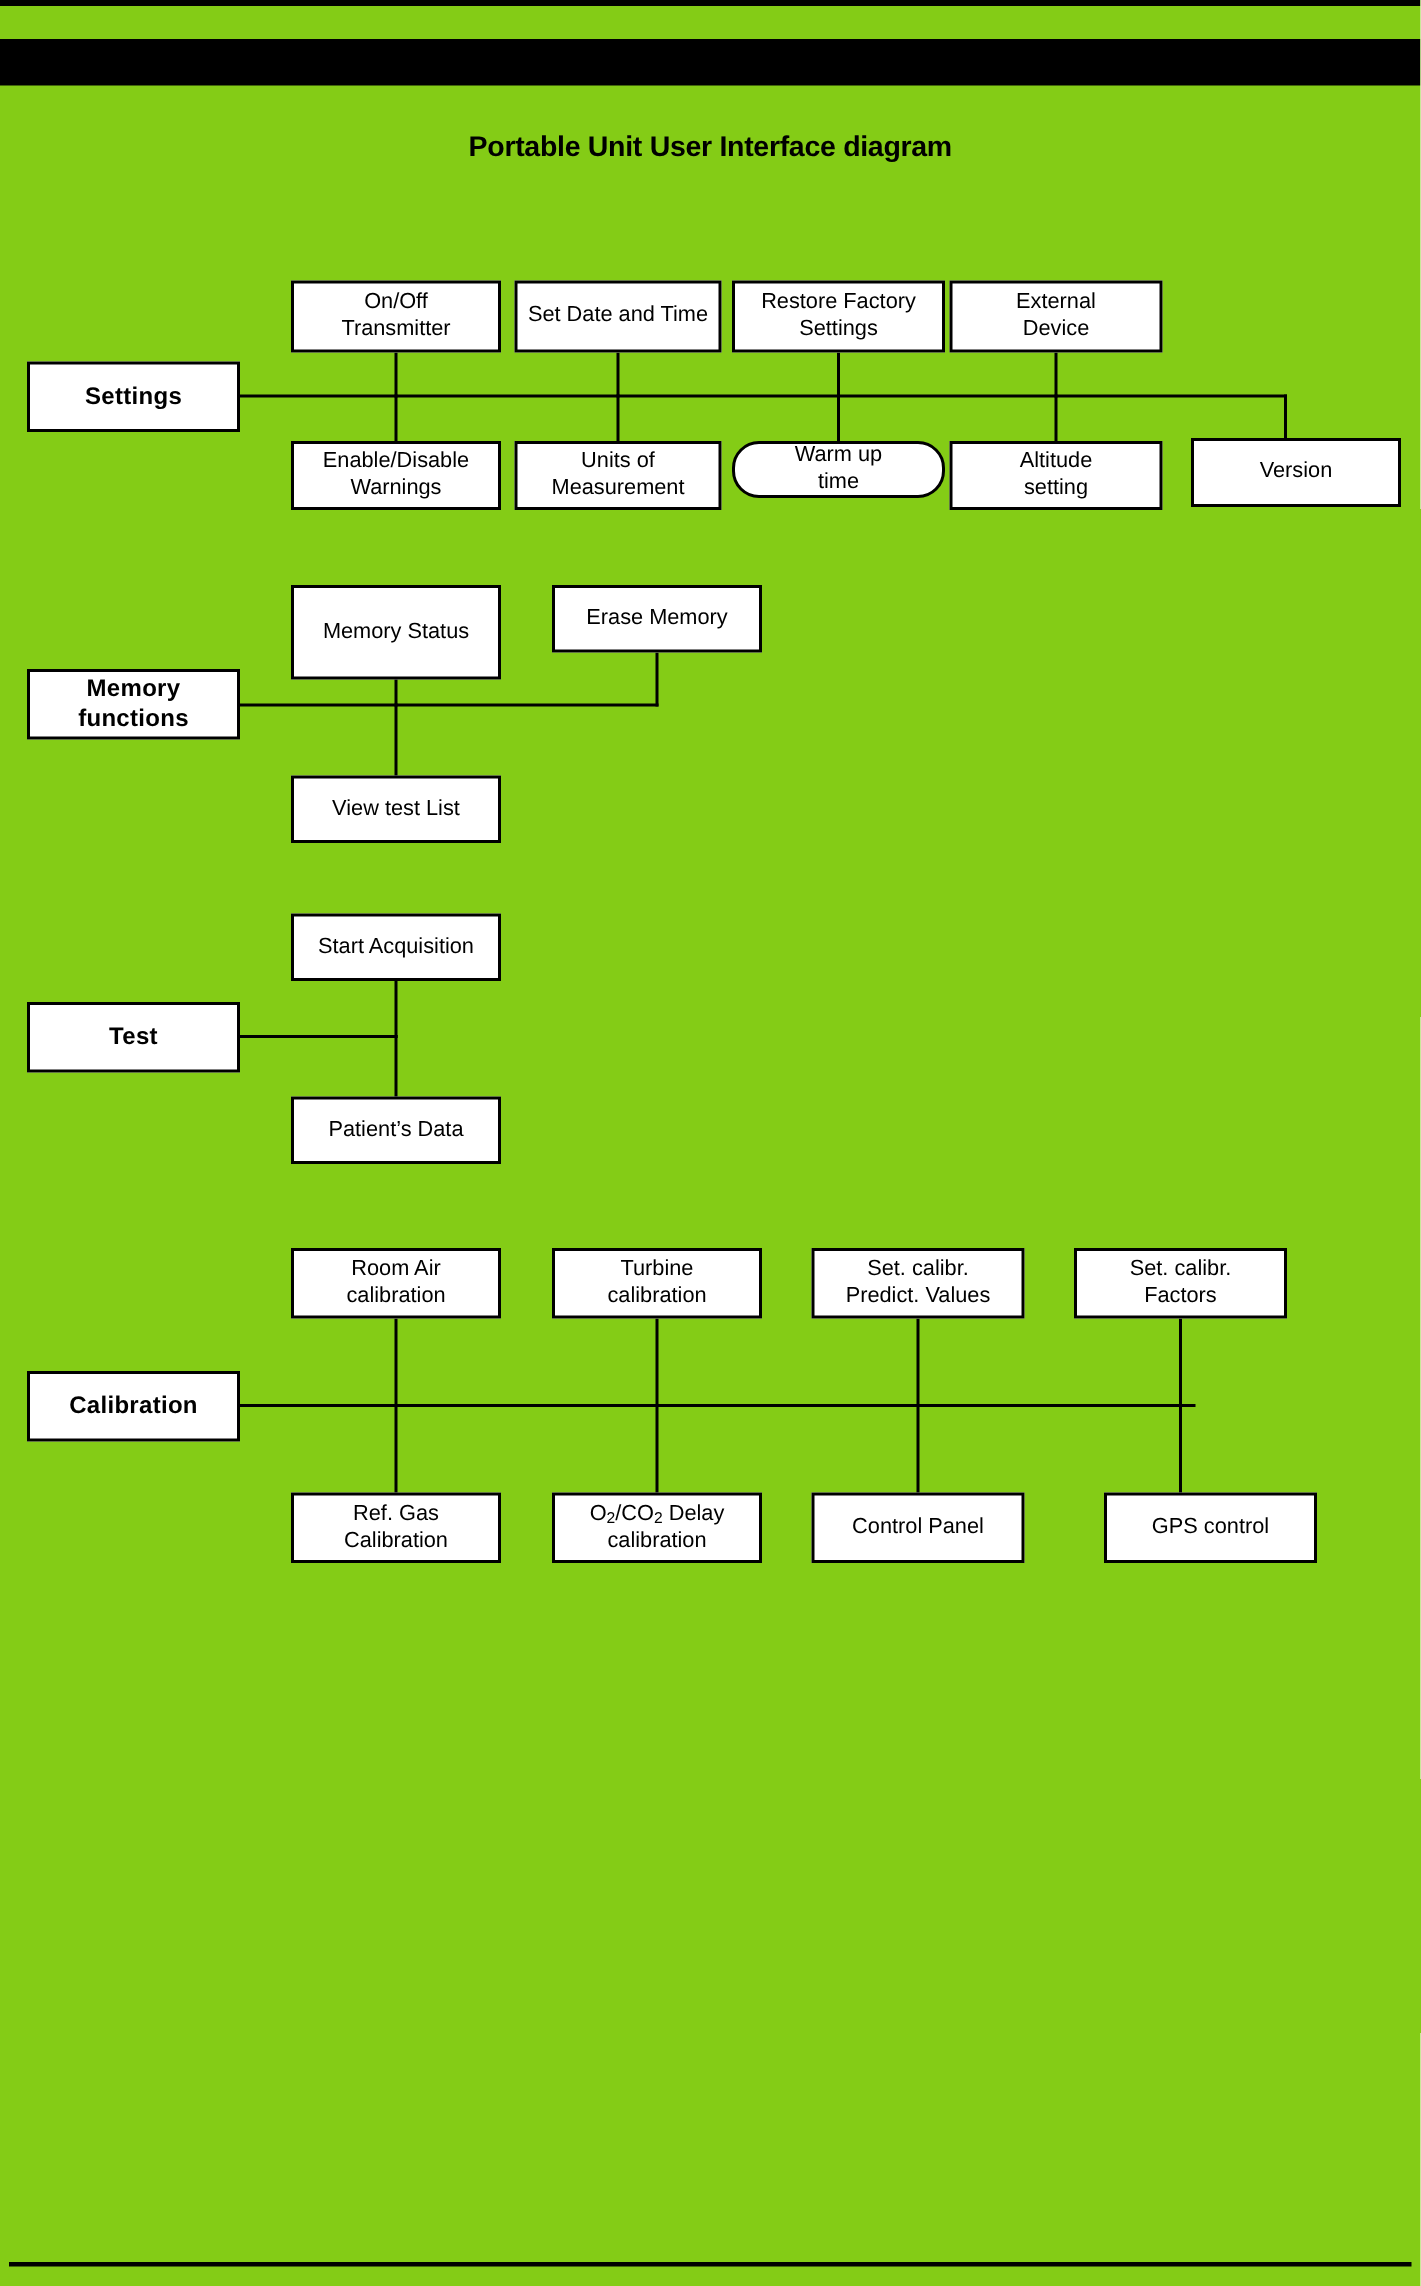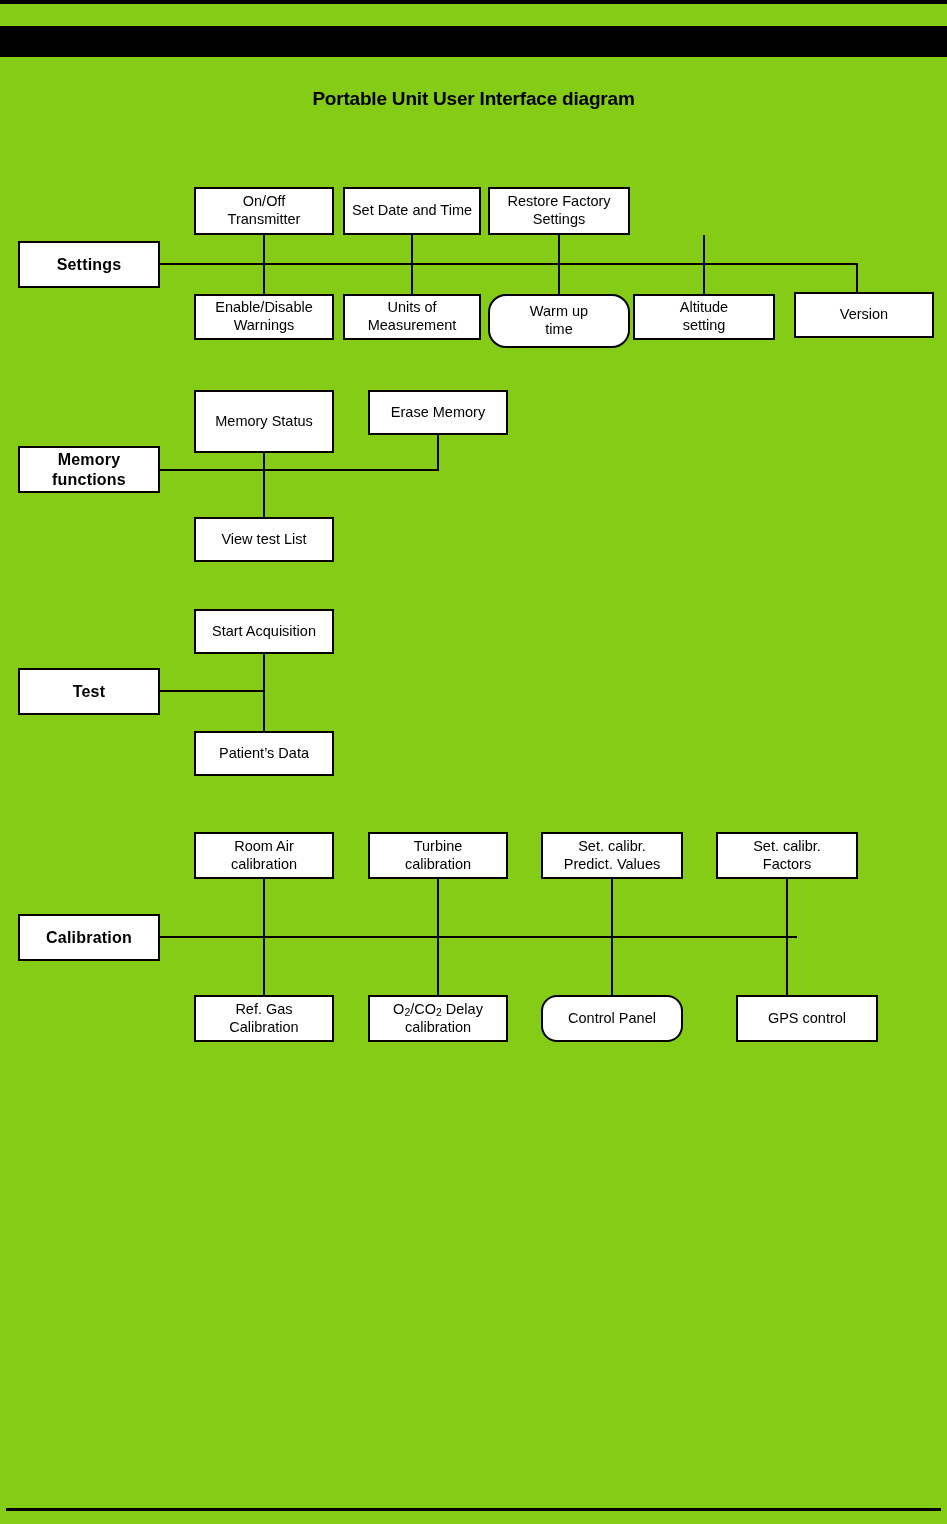--- a/index.html
+++ b/index.html
@@ -115,39 +115,45 @@
   </div>
   <div class="node" style="left:343px; top:187px; width:138px; height:48px;text-align:right;">
     <span>Set Date and Time</span>
   </div>
   <div class="node" style="left:488px; top:187px; width:142px; height:48px;">
     <span>
       <span>Restore Factory</span><br>
       <span>Settings</span>
     </span>
   </div>
+  <div class="node" style="left:633px; top:187px; width:142px; height:48px;">
+    <span>
+      <span>External</span><br>
+      <span>Device</span>
+    </span>
+  </div>
 
   <div class="line-v" style="left:263px; top:235px; height:30px;"></div>
   <div class="line-v" style="left:411px; top:235px; height:30px;"></div>
   <div class="line-v" style="left:558px; top:235px; height:30px;"></div>
   <div class="line-v" style="left:703px; top:235px; height:30px;"></div>
 
   <div class="node" style="left:194px; top:294px; width:140px; height:46px;">
     <span>
       <span>Enable/Disable</span><br>
       <span>Warnings</span>
     </span>
   </div>
   <div class="node" style="left:343px; top:294px; width:138px; height:46px;">
     <span>
       <span>Units of</span><br>
       <span>Measurement</span>
     </span>
   </div>
-  <div class="node" style="left:488px; top:294px; width:142px; height:54px;border-radius:18px;">
+  <div class="node" style="left:488px; top:294px; width:142px; height:38px;border-radius:18px;">
     <span>
       <span>Warm up</span><br>
       <span>time</span>
     </span>
   </div>
   <div class="node" style="left:633px; top:294px; width:142px; height:46px;">
     <span>
       <span>Altitude</span><br>
       <span>setting</span>
     </span>
@@ -243,21 +249,21 @@
       <span>Ref. Gas</span><br>
       <span>Calibration</span>
     </span>
   </div>
   <div class="node" style="left:368px; top:995px; width:140px; height:47px;">
     <span>
       <span>O<sub>2</sub>/CO<sub>2</sub> Delay</span><br>
       <span>calibration</span>
     </span>
   </div>
-  <div class="node" style="left:541px; top:995px; width:142px; height:47px;border-radius:16px;">
+  <div class="node" style="left:541px; top:995px; width:142px; height:47px;">
     <span>Control Panel</span>
   </div>
   <div class="node" style="left:716px; top:995px; width:142px; height:47px;margin-left:20px;">
     <span>GPS control</span>
   </div>
 
   <div class="line-v" style="left:263px; top:936px; height:61px;"></div>
   <div class="line-v" style="left:437px; top:936px; height:61px;"></div>
   <div class="line-v" style="left:611px; top:936px; height:61px;"></div>
   <div class="line-v" style="left:786px; top:936px; height:61px;"></div>

